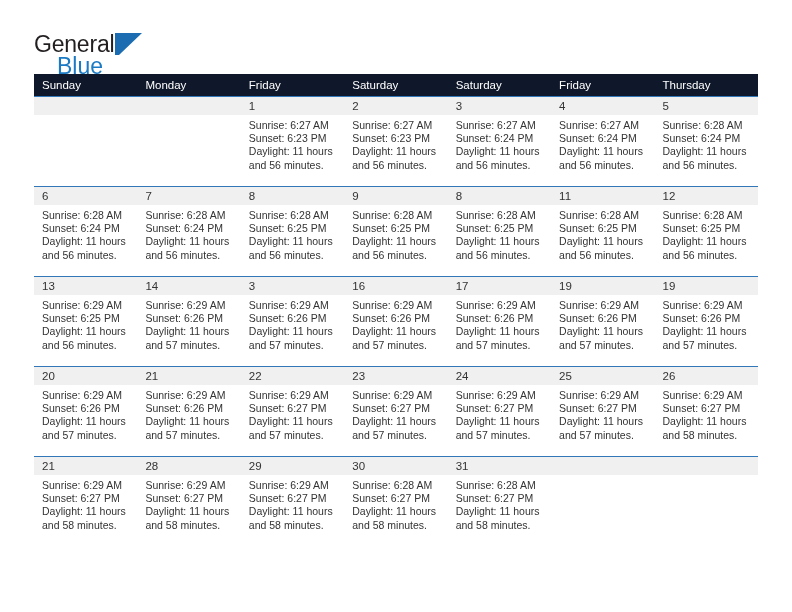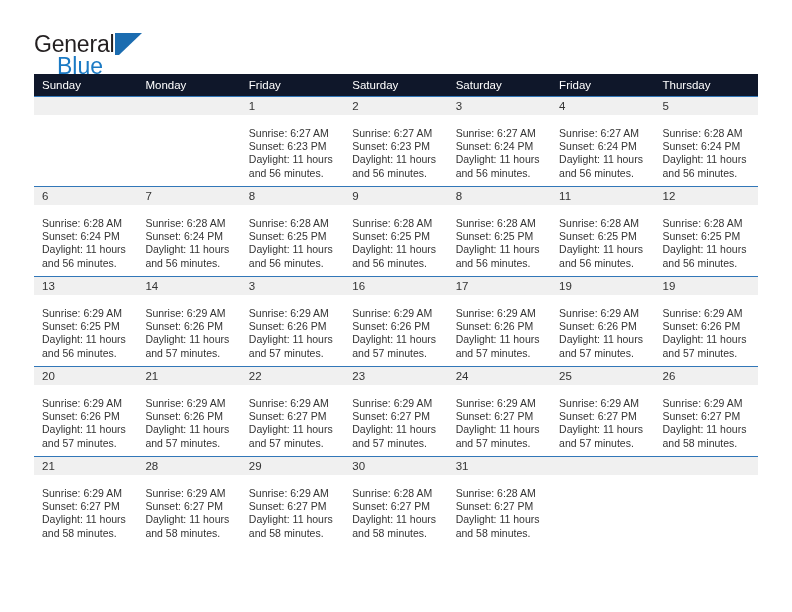--- a/index.html
+++ b/index.html
@@ -130,21 +130,21 @@
     color: #333333;
     padding: 3px 0 3px 8px;
     height: 18px;
     line-height: 12px;
   }
   .cell-empty .daynum {
     background: #f0f0f0;
     color: transparent;
   }
   .detail {
-    padding: 12px 8px 0 8px;
+    padding: 4px 8px 0 8px;
     font-size: 10.5px;
     line-height: 13.2px;
     color: #333333;
   }
   .detail div { white-space: nowrap; }
 </style>
 </head>
 <body>
 
 <div class="page">

